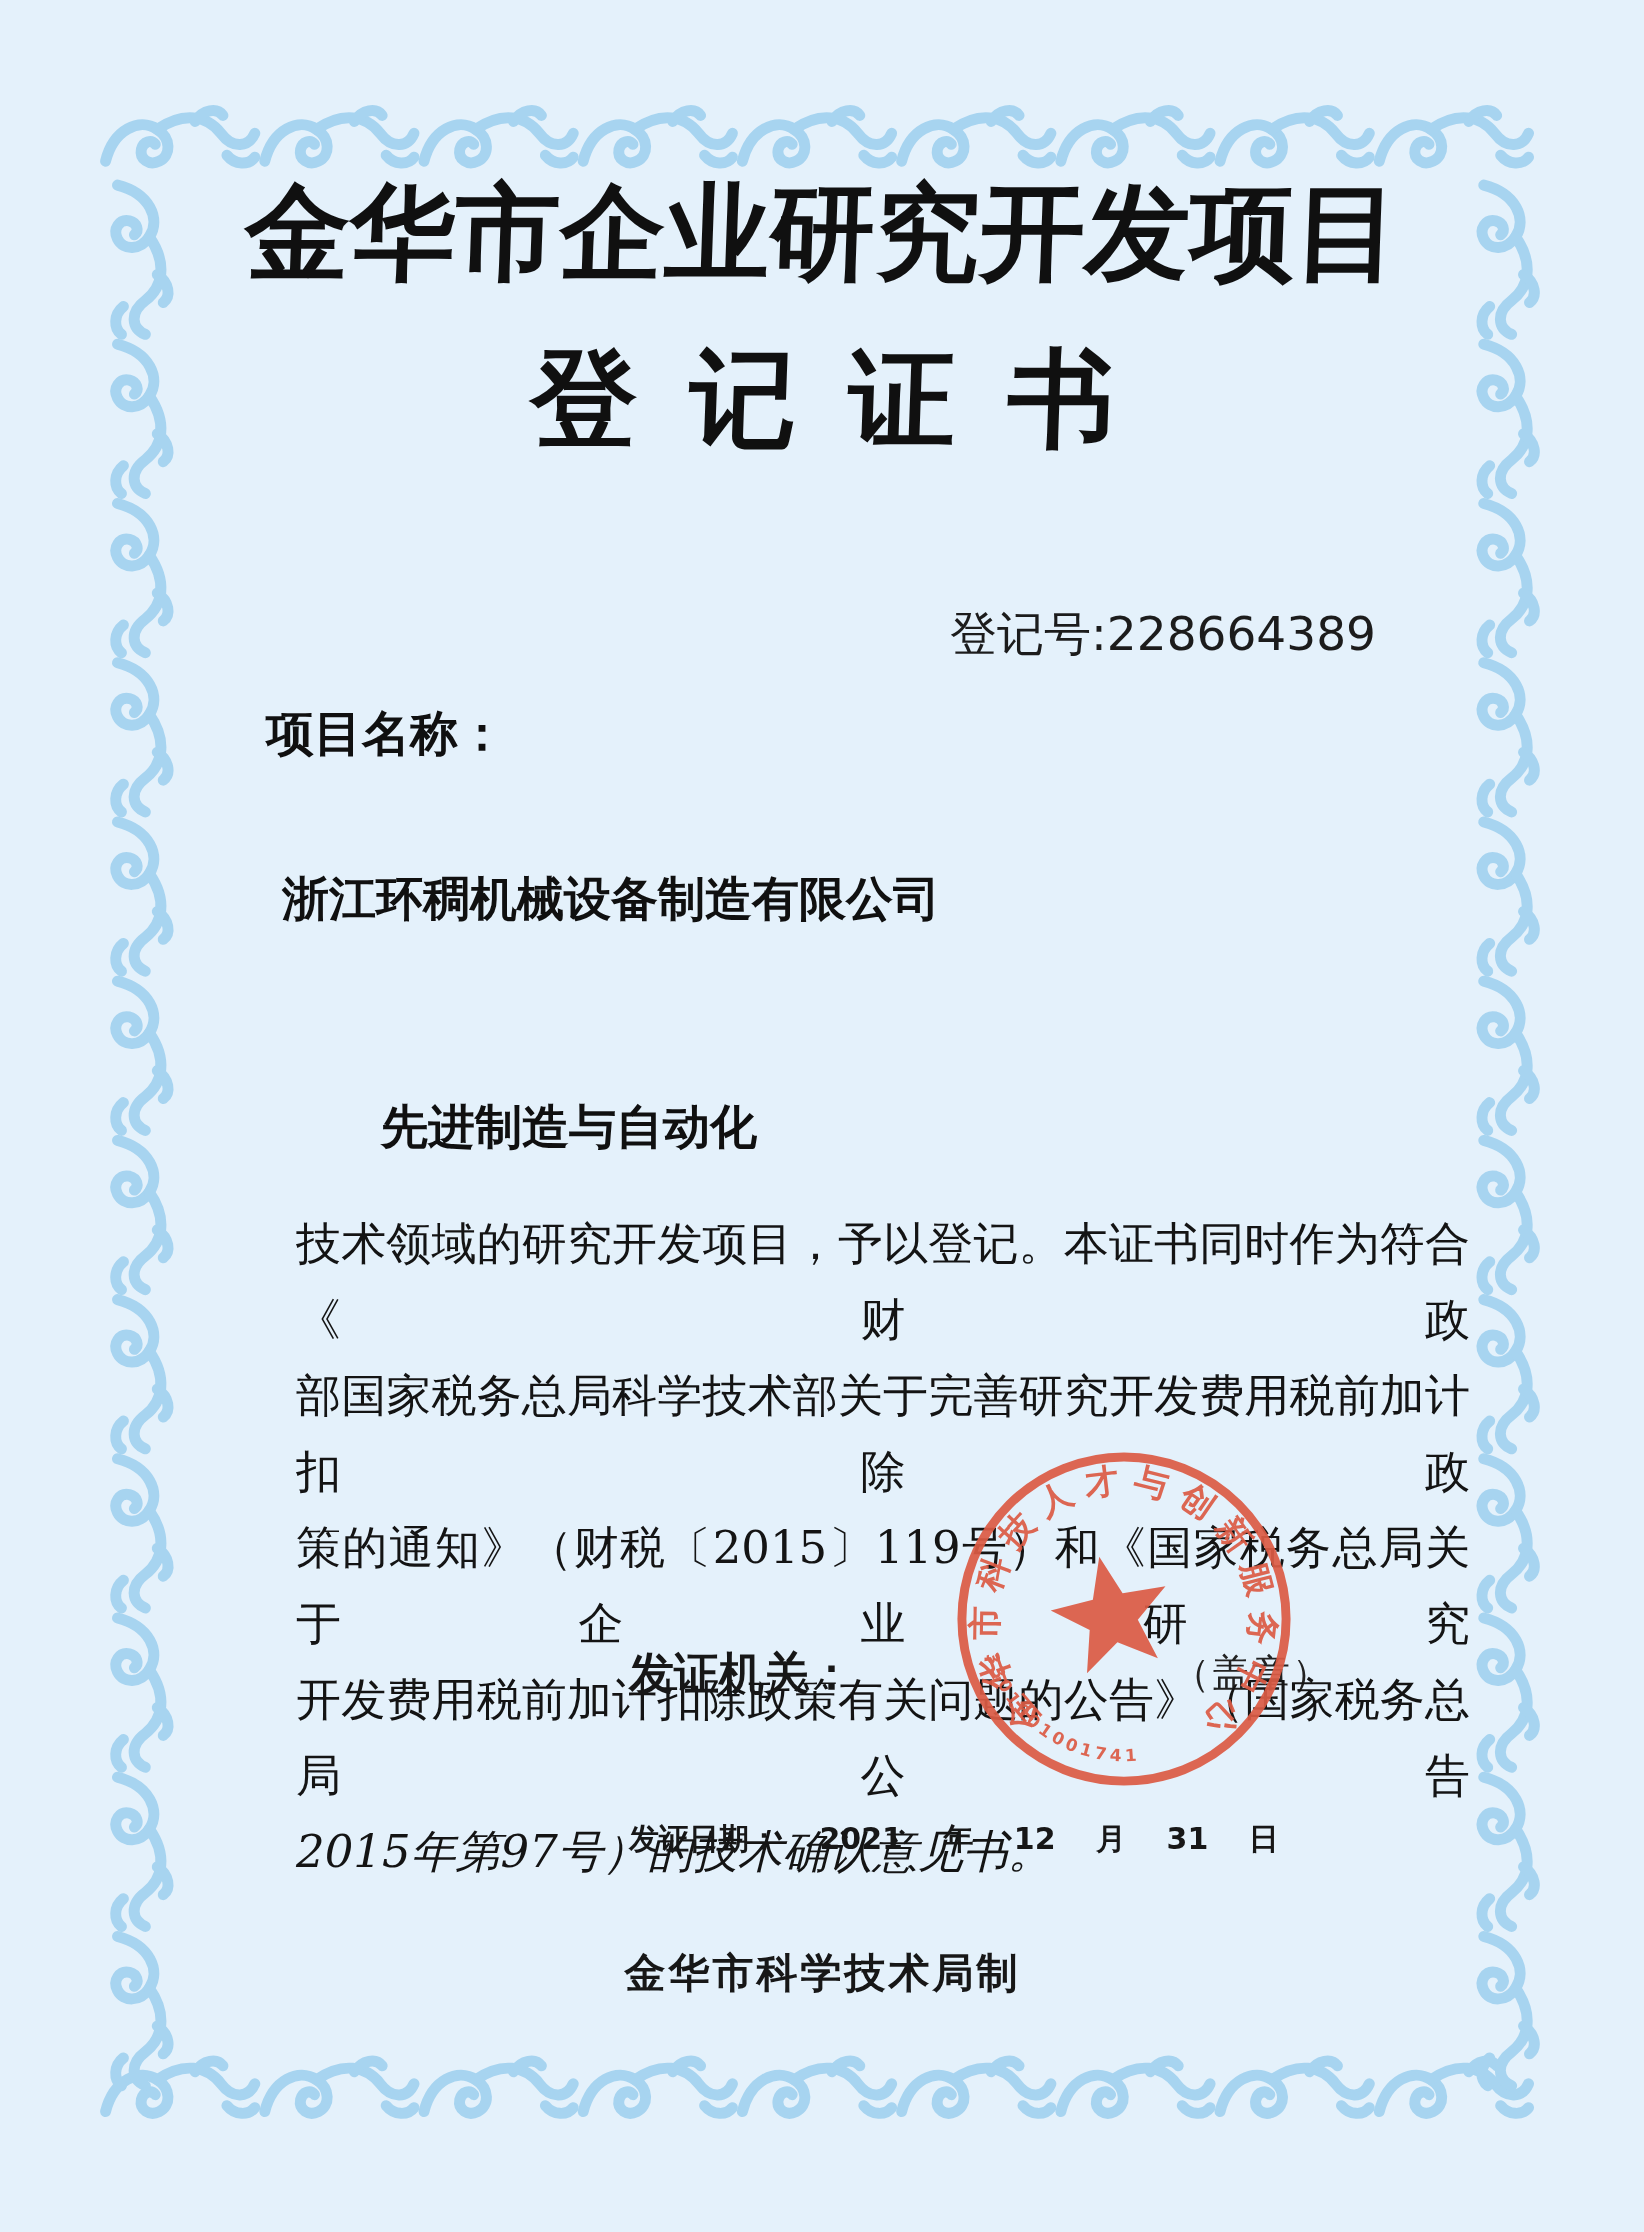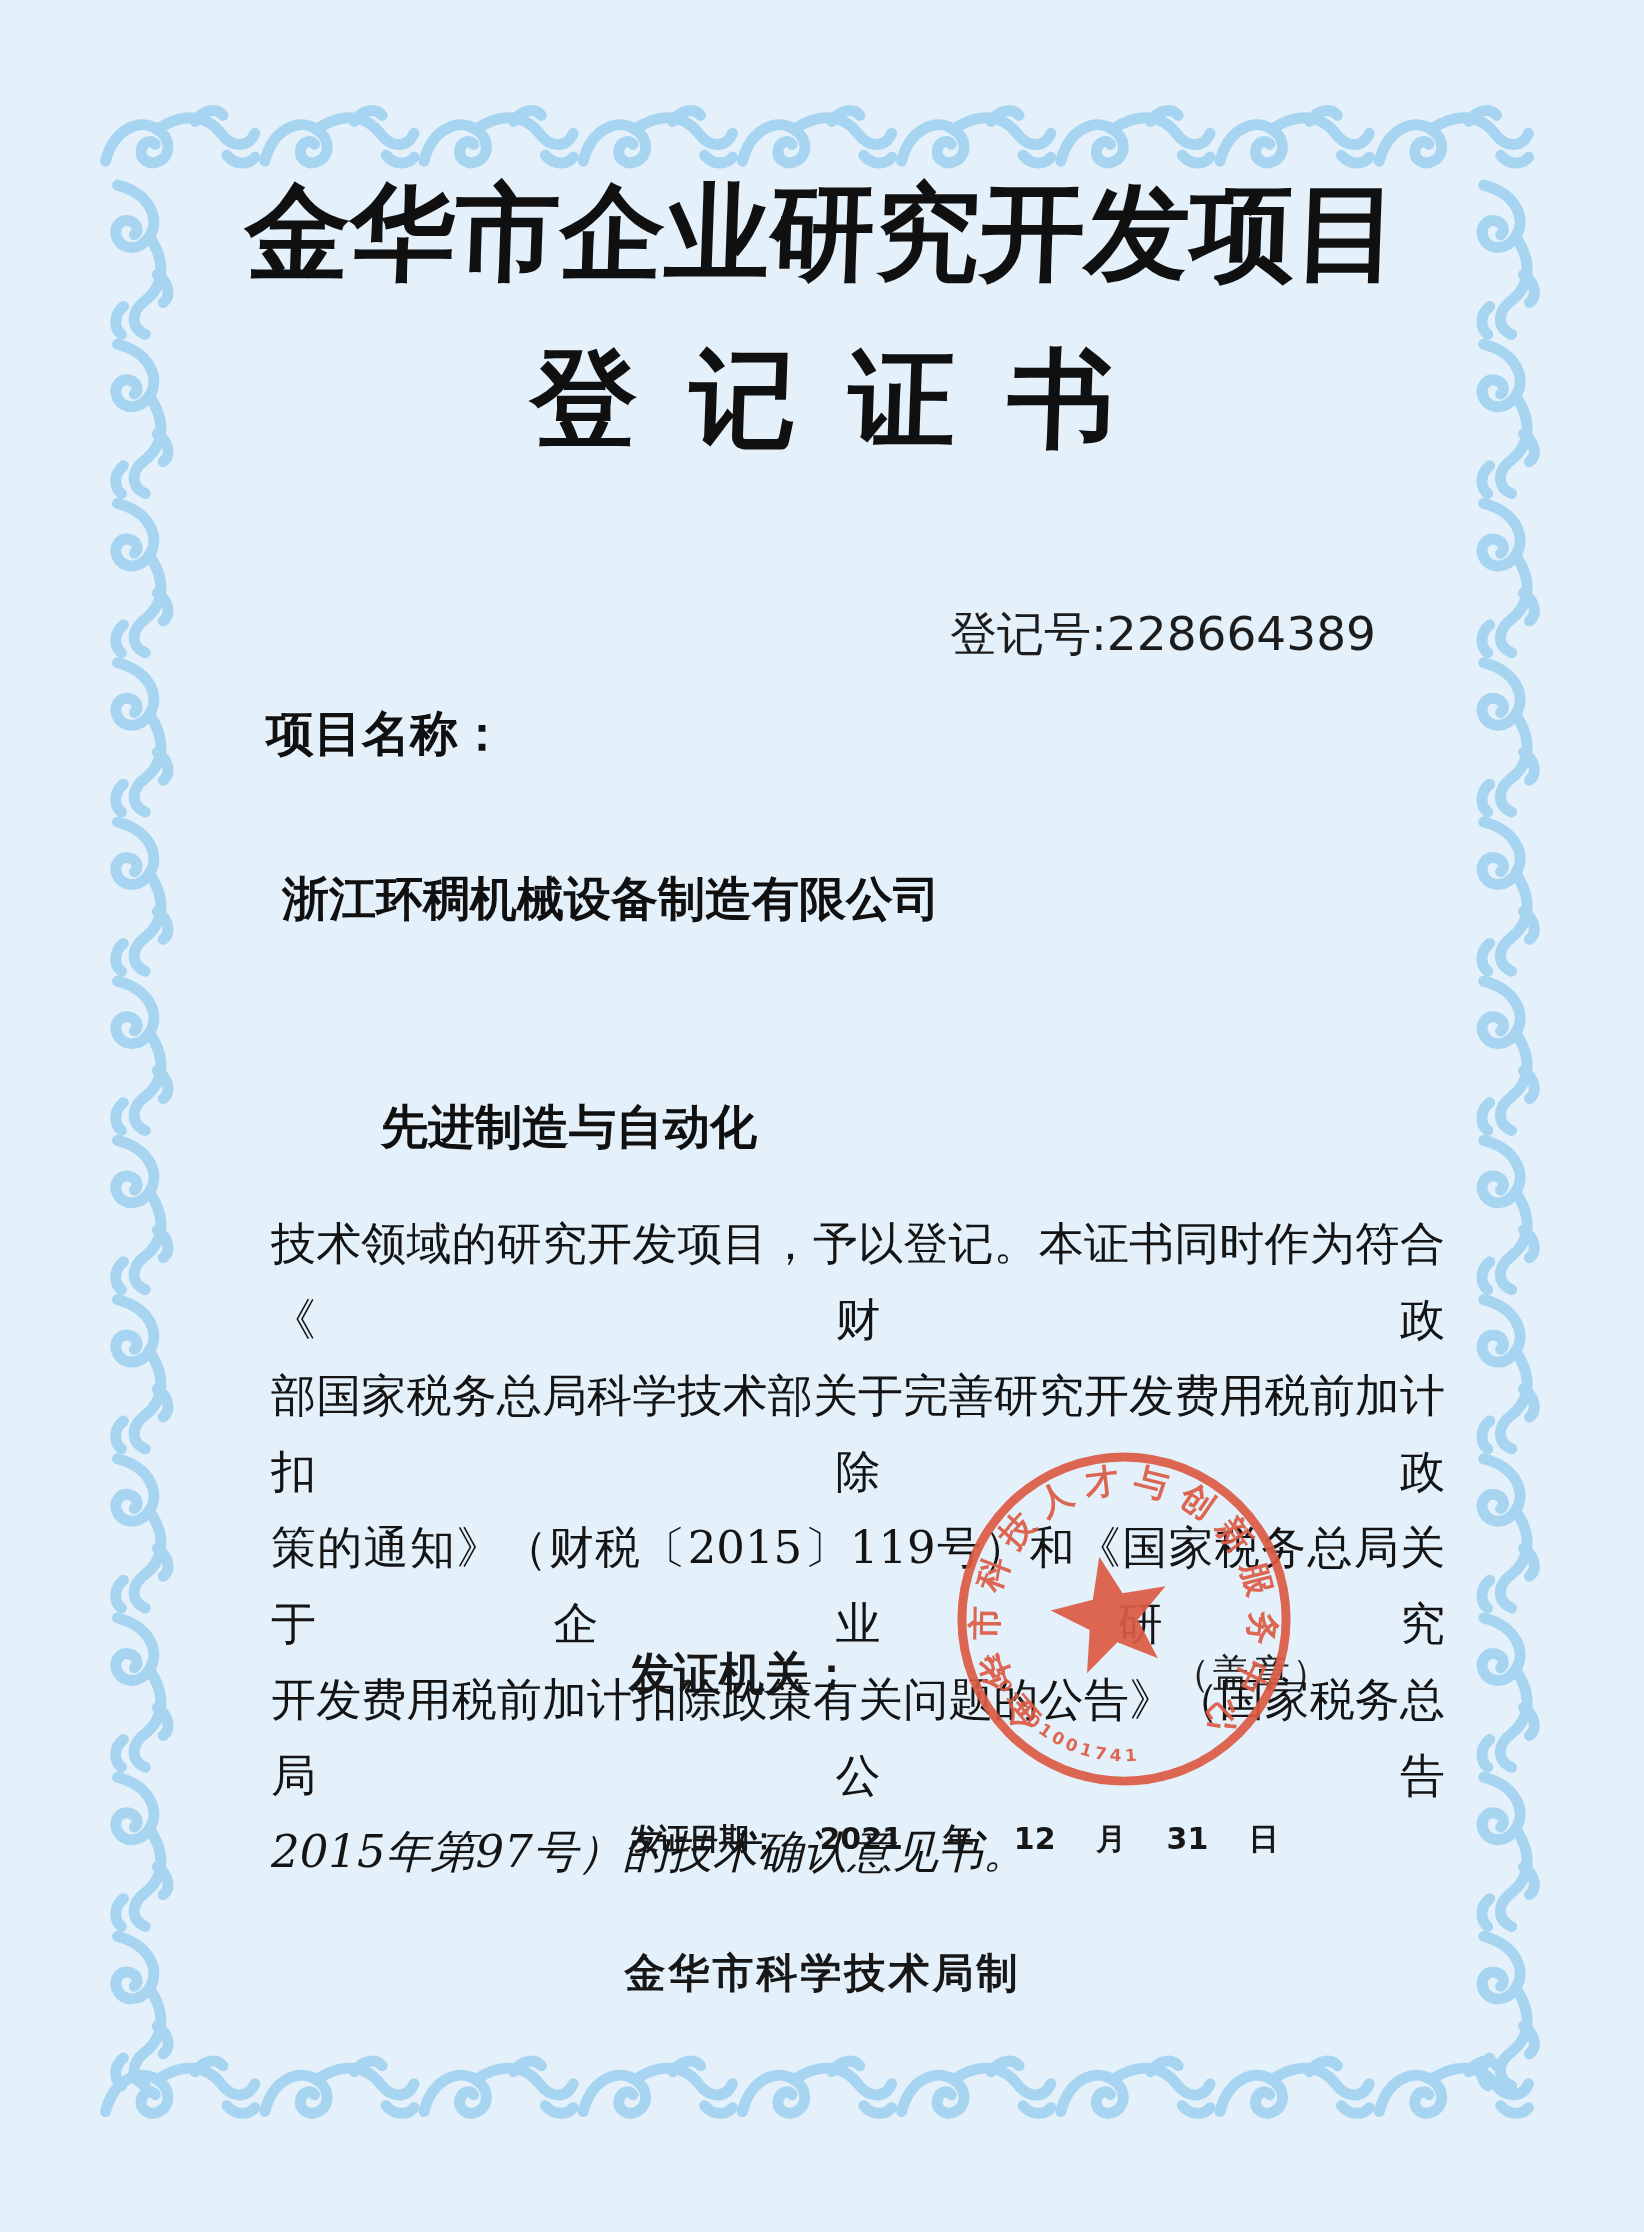--- a/index.html
+++ b/index.html
@@ -37,21 +37,21 @@
   .label-serif{
     font-family:"DejaVu Serif","Liberation Serif",serif;
     font-weight:700;font-size:48px;color:#101010;
   }
   .value-sans{
     font-family:"DejaVu Sans","Liberation Sans",sans-serif;
     font-weight:700;font-size:47px;color:#101010;
   }
   .value-sans.medium{font-weight:600;}
   .body-block{
-    top:1206px;left:271px;width:1174px;
+    top:1206px;left:296px;width:1174px;
     font-family:"DejaVu Serif","Liberation Serif",serif;
     font-size:45px;line-height:76px;color:#141414;font-weight:500;
   }
   .body-line{text-align:justify;text-align-last:justify;}
   .body-line.last{text-align:left;text-align-last:left;font-style:italic;}
   .issuer-row{top:1644px;left:629px;font-size:45px;font-weight:600;color:#171717;}
   .seal-note{top:1648px;left:1172px;font-size:38px;font-weight:400;color:#222;z-index:1;letter-spacing:2px;}
   .seal-box{top:1444px;left:945px;width:358px;height:358px;z-index:3;}
   .seal-box svg{mix-blend-mode:multiply;opacity:.93;}
   .date-row{top:1819px;left:629px;font-size:30px;font-weight:600;color:#171717;white-space:nowrap;}

